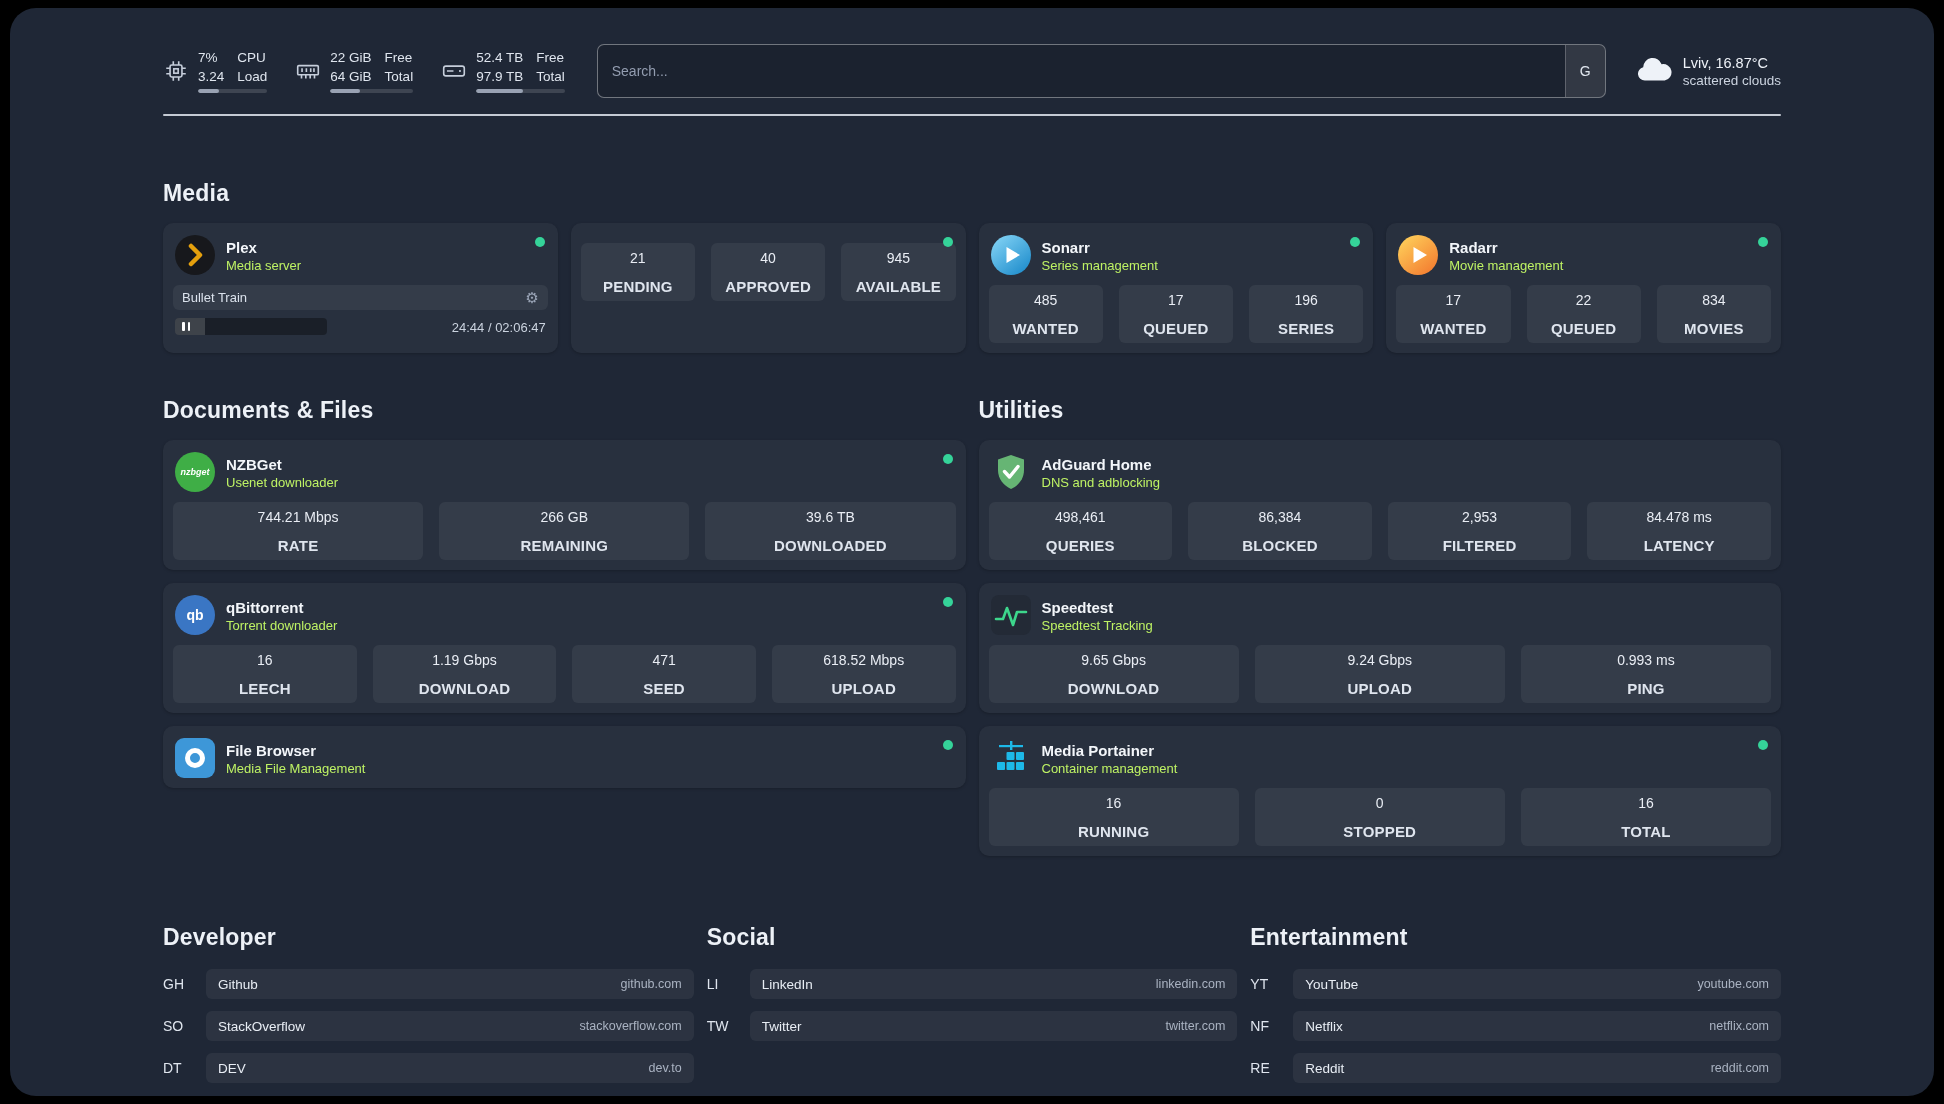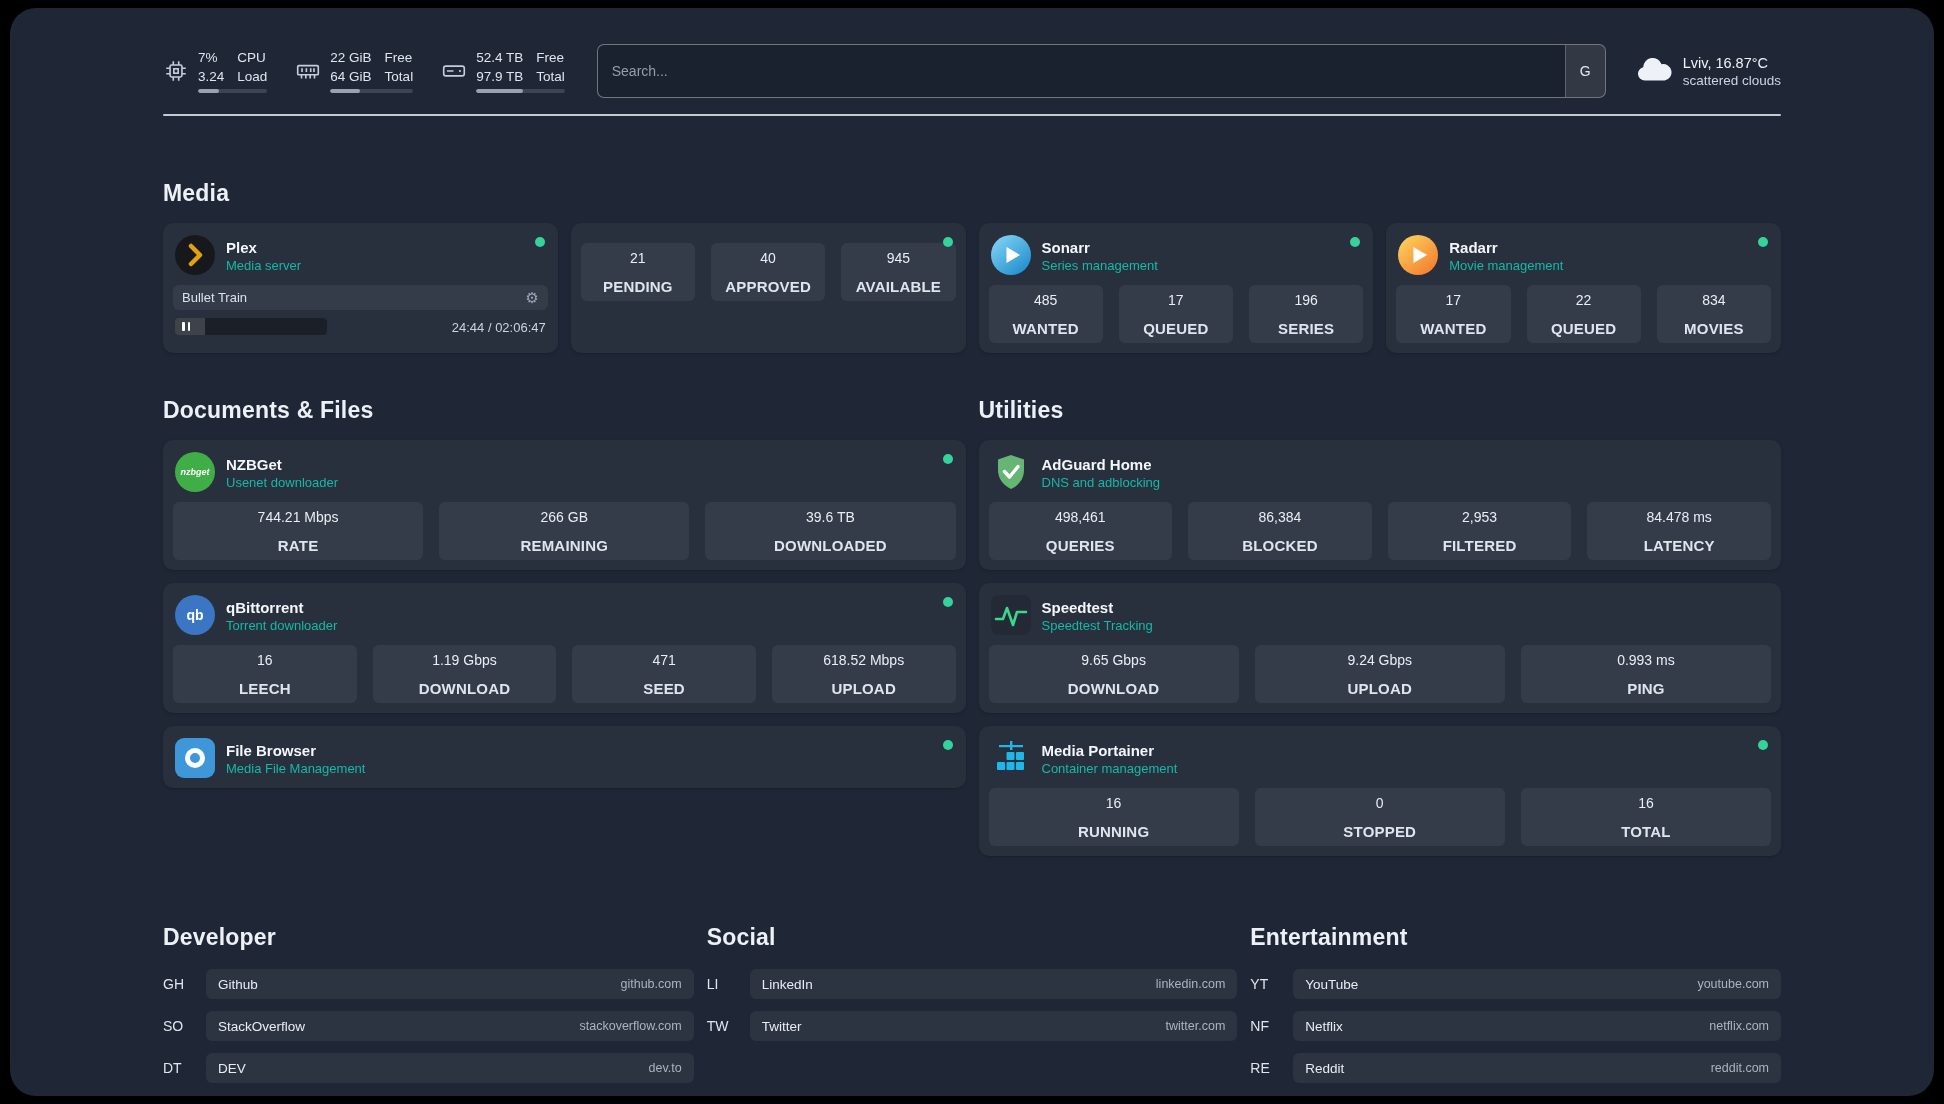--- a/index.html
+++ b/index.html
@@ -43,21 +43,21 @@
   
   .section-title { margin:0; font-size:23px; font-weight:600; color:#edf1f7; letter-spacing:0.2px; }
   .section-media { margin-top:64px; }
   .grid4 { margin-top:16px; display:grid; grid-template-columns:repeat(4,1fr); gap:13px; }
 
   .card { position:relative; background:rgba(255,255,255,0.045); border-radius:10px;
     padding:10px; box-shadow:0 1px 3px rgba(0,0,0,0.22); }
   .card-head { display:flex; align-items:flex-end; gap:11px; padding:2px 2px 0 2px; }
   .app-icon { width:40px; height:40px; flex:0 0 auto; display:flex; align-items:center; justify-content:center; }
   .app-name { font-size:15px; font-weight:600; color:#f3f6fa; line-height:1.25; }
-  .app-sub { font-size:13px; color:#14b8a6; line-height:1.35; }
+  .app-sub { font-size:13px; color:#bef264; line-height:1.35; }
   .dot { position:absolute; top:14px; right:13px; width:10px; height:10px; border-radius:50%; background:#35d399; }
 
   .stats { display:flex; gap:16px; margin-top:10px; }
   .stat { flex:1; background:rgba(255,255,255,0.06); border-radius:6px; text-align:center; padding:7px 4px 6px; }
   .stat-v { font-size:14px; color:#e9edf4; }
   .stat-l { font-size:15px; font-weight:700; color:#dfe5ee; margin-top:12px; letter-spacing:0.2px; }
 
   
   .np-strip { margin-top:10px; background:rgba(255,255,255,0.06); border-radius:6px;
     padding:5px 9px; display:flex; align-items:center; justify-content:space-between; }

